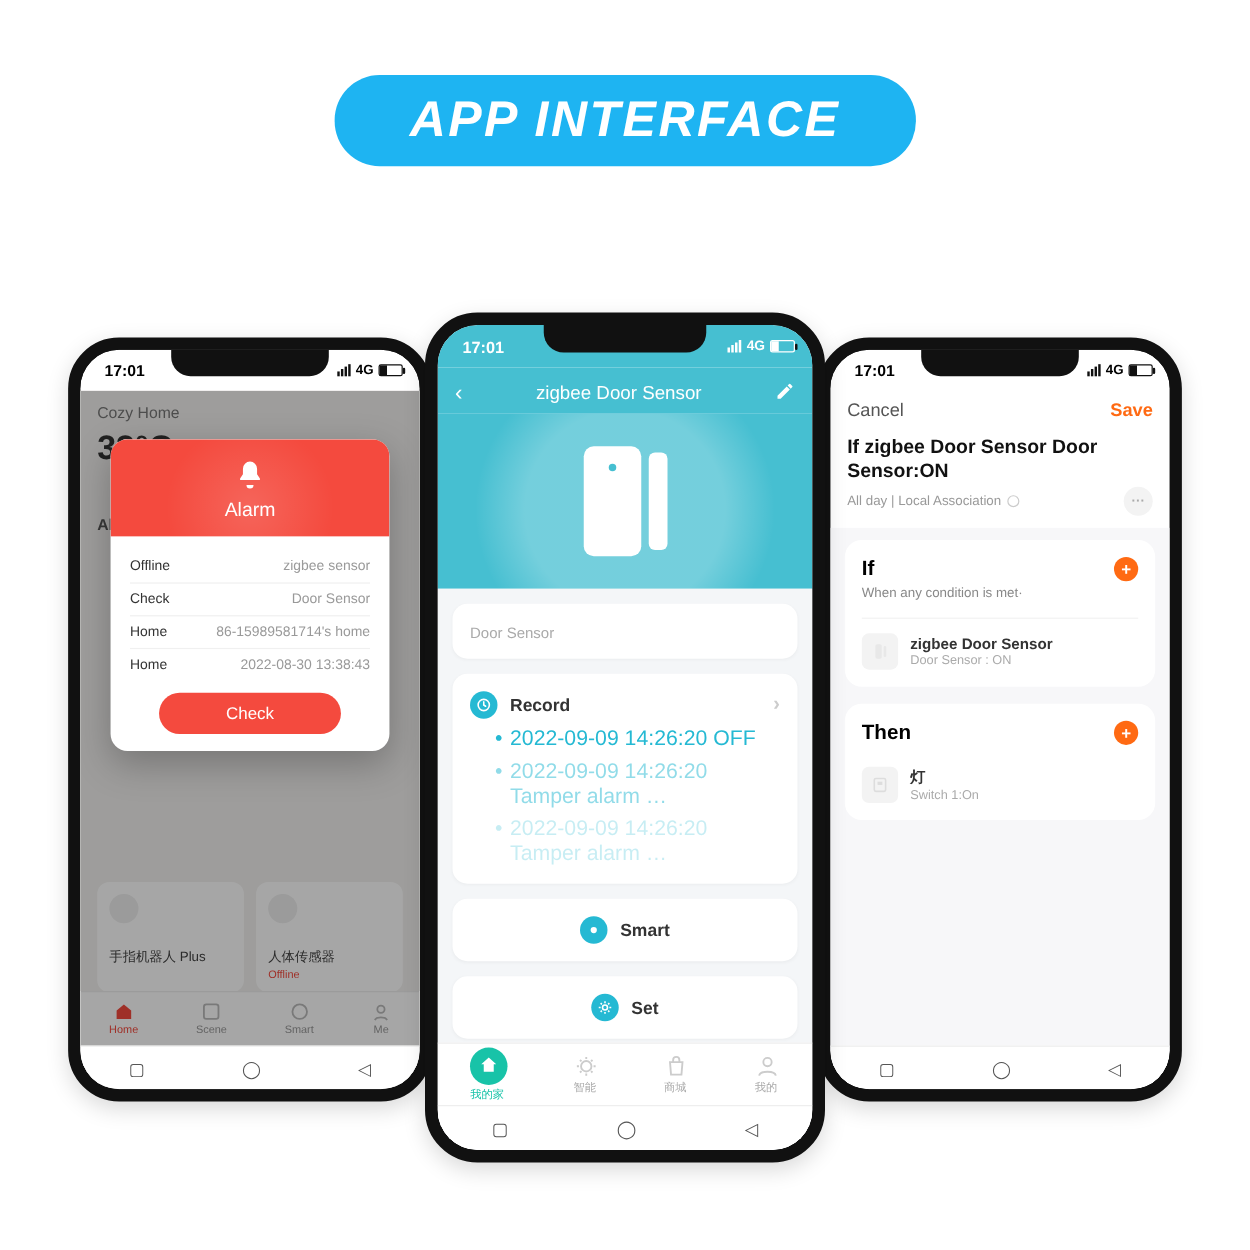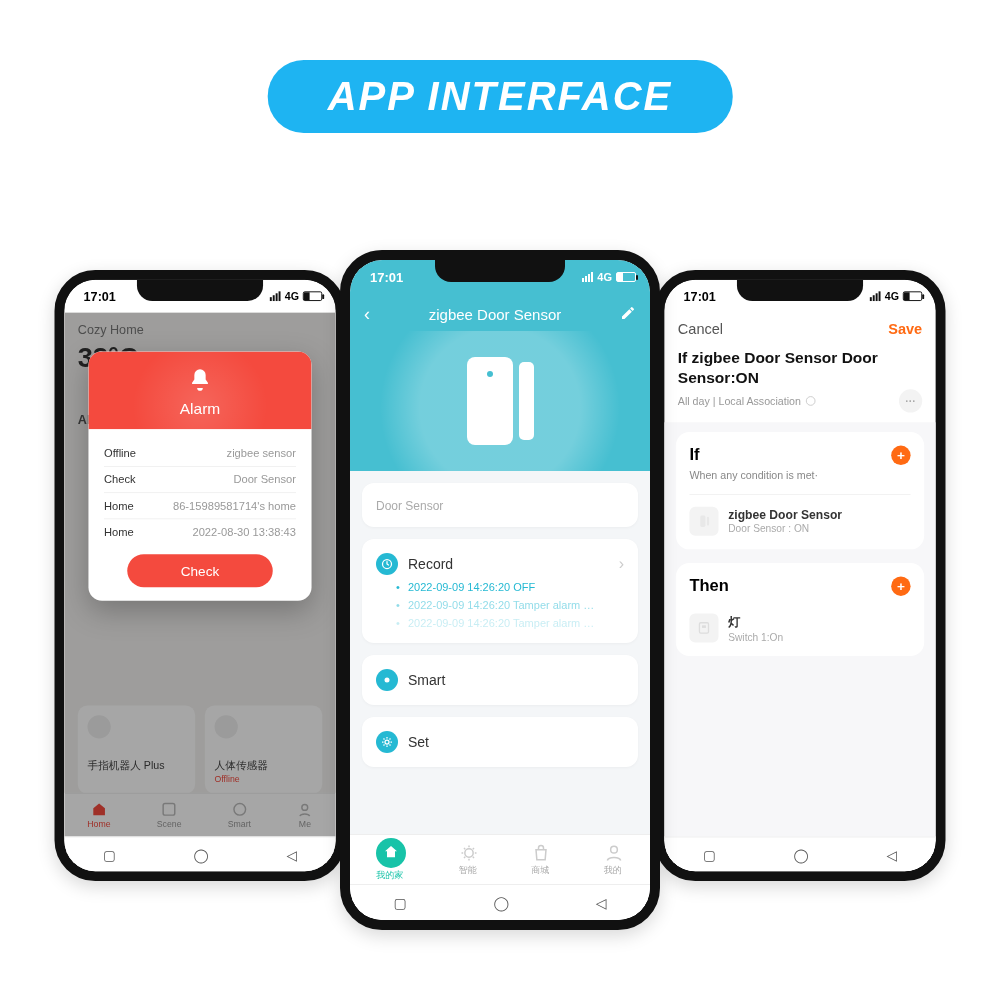--- a/index.html
+++ b/index.html
@@ -162,24 +162,24 @@
     background: radial-gradient(circle at 50% 55%, rgba(255,255,255,.25) 0 80px, rgba(255,255,255,0) 120px), #46bfd1;
     display:flex; align-items:center; justify-content:center; gap:6px;
   }
   .door-main { width:46px; height:88px; background:#fff; border-radius:8px; position:relative; }
   .door-main::after { content:""; position:absolute; left:50%; top:14px; transform:translateX(-50%); width:6px; height:6px; background:#46bfd1; border-radius:50%; }
   .door-side { width:15px; height:78px; background:#fff; border-radius:5px; }
   .p2-body { flex:1; background:#f4f6f8; padding: 0 12px 50px; overflow:hidden;}
   .card { background:#fff; border-radius:12px; margin-top:12px; padding:14px 14px; box-shadow: 0 1px 3px rgba(0,0,0,.04);}
   .off-big { font-size:20px; font-weight:700; color:#222; }
   .sub { font-size:12px; color:#aaa; margin-top:2px;}
-  .row-ico { display:flex; align-items:center; gap:10px; font-size:14px; color:#333; font-weight:400;}
+  .row-ico { display:flex; align-items:center; gap:10px; font-size:14px; color:#333; font-weight:700;justify-content:center;}
   .row-ico .ci { width:22px; height:22px; border-radius:50%; background:#25b9d3; display:flex;align-items:center;justify-content:center;}
   .row-ico .chev { margin-left:auto; color:#ccc; font-size:16px;}
-  .rec-item { font-size:11px; color:#25b9d3; padding:6px 0 0 32px; position:relative;}
+  .rec-item { font-size:17px; color:#25b9d3; padding:6px 0 0 32px; position:relative;}
   .rec-item::before { content:"•"; position:absolute; left:20px; }
   .rec-item.fade1 { opacity:.5;}
   .rec-item.fade2 { opacity:.25;}
   .p2-nav {
     position:absolute; left:0;right:0;bottom:36px; height:50px;
     background:#fff; display:flex; justify-content:space-around; align-items:center;
     border-top:1px solid #eee;
   }
   .p2-nav div { font-size:9px; color:#aaa; text-align:left;}
   .p2-nav .on { color:#18c3a8;}

